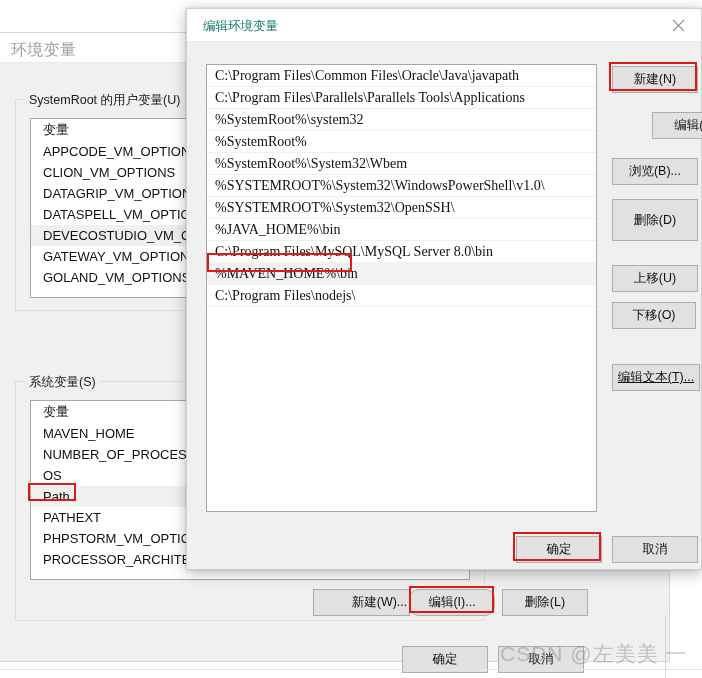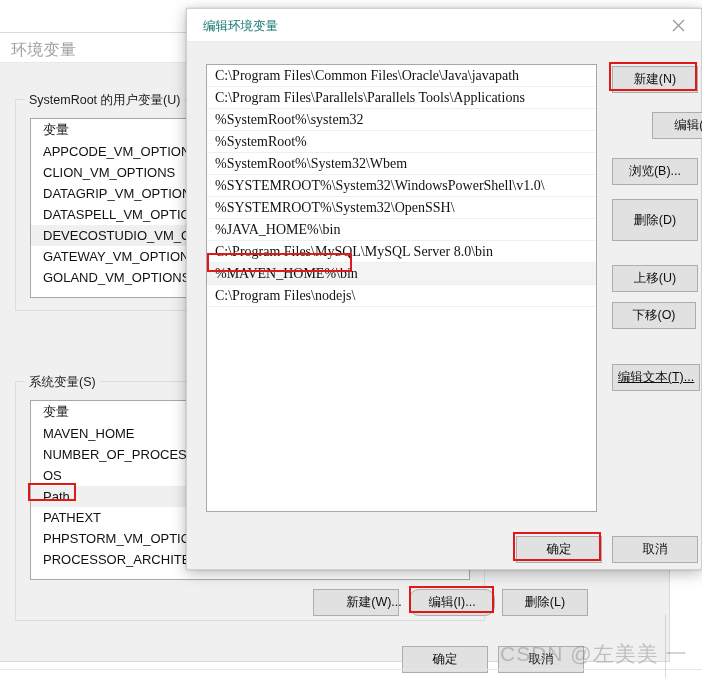--- a/index.html
+++ b/index.html
@@ -194,21 +194,21 @@
         <div class="lb-row">MAVEN_HOME</div>
         <div class="lb-row">NUMBER_OF_PROCESSORS</div>
         <div class="lb-row">OS</div>
         <div class="lb-row sel">Path</div>
         <div class="lb-row">PATHEXT</div>
         <div class="lb-row">PHPSTORM_VM_OPTIONS</div>
         <div class="lb-row">PROCESSOR_ARCHITECT...</div>
       </div>
     </div>
 
-    <div class="btn" style="left:322px; top:556px; width:86px; height:27px;padding-left:36px;">新建(W)...</div>
+    <div class="btn" style="left:322px; top:556px; width:97px; height:27px;padding-left:36px;">新建(W)...</div>
     <div class="btn" style="left:418px; top:556px; width:86px; height:27px;border-radius:10px;">编辑(I)...</div>
     <div class="btn" style="left:511px; top:556px; width:86px; height:27px;">删除(L)</div>
 
     <div class="btn" style="left:411px; top:613px; width:86px; height:27px;">确定</div>
     <div class="btn" style="left:507px; top:613px; width:86px; height:27px;">取消</div>
   </div>
 
   <div class="redbox" style="left:28px; top:483px; width:48px; height:18px;"></div>
 
   <div class="redbox" style="left:409px; top:586px; width:85px; height:27px;"></div>

